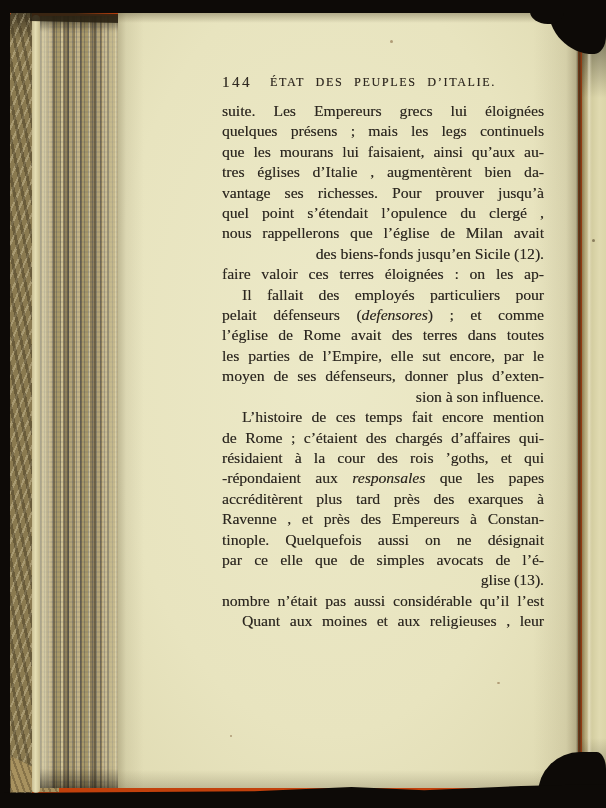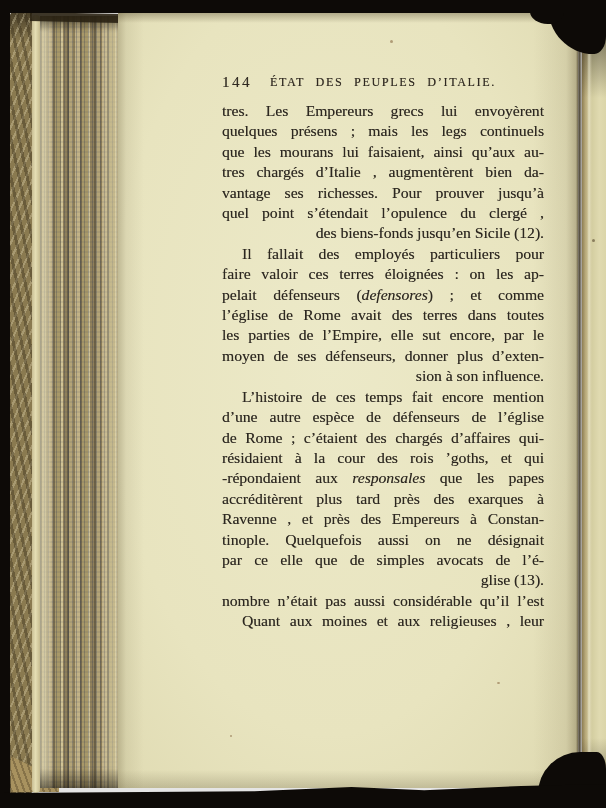--- a/index.html
+++ b/index.html
@@ -1,18 +1,18 @@
 <!DOCTYPE html>
 <html><head>
 <meta charset="utf-8">
 <style>
   html,body{margin:0;padding:0;background:#000;}
   .scan{
     position:relative;width:606px;height:808px;overflow:hidden;
-    background:#e5e5e5;
+    background:#c2410c;
     font-family:"Liberation Serif","DejaVu Serif",serif;
   }
   
   .cover{
     position:absolute;left:10px;top:12px;width:22px;height:784px;
     background-color:#8a7a50;
     background-image:
       repeating-linear-gradient(78deg, rgba(55,45,25,.40) 0 3px, rgba(0,0,0,0) 3px 8px),
       repeating-linear-gradient(-65deg, rgba(236,226,190,.30) 0 2px, rgba(0,0,0,0) 2px 7px),
       linear-gradient(180deg, rgba(20,15,8,.55), rgba(20,15,8,0) 30px),
@@ -126,36 +126,36 @@
   <div class="sliver"></div>
   <div class="edges"></div>
   <div class="edges-top"></div>
 
   <div class="page">
     <div class="header">
       <span class="pagenum">144</span>
       <span class="runtitle">ÉTAT DES PEUPLES D’ITALIE.</span>
     </div>
     <div class="textblock">
-        <div class="line j">tres. Les Empereurs grecs lui envoyèrent</div>
+        <div class="line j">suite. Les Empereurs grecs lui éloignées</div>
         <div class="line j">quelques présens ; mais les legs continuels</div>
         <div class="line j">que les mourans lui faisaient, ainsi qu’aux au-</div>
-        <div class="line j">tres chargés d’Italie , augmentèrent bien da-</div>
+        <div class="line j">tres églises d’Italie , augmentèrent bien da-</div>
         <div class="line j">vantage ses richesses. Pour prouver jusqu’à</div>
         <div class="line j">quel point s’étendait l’opulence du clergé ,</div>
+        <div class="line j">nous rappellerons que l’église de Milan avait</div>
         <div class="line">des biens-fonds jusqu’en Sicile (12).</div>
+        <div class="line j">faire valoir ces terres éloignées : on les ap-</div>
         <div class="line j in">Il fallait des employés particuliers pour</div>
-        <div class="line j">faire valoir ces terres éloignées : on les ap-</div>
         <div class="line j">pelait défenseurs (<i>defensores</i>) ; et comme</div>
         <div class="line j">l’église de Rome avait des terres dans toutes</div>
         <div class="line j">les parties de l’Empire, elle sut encore, par le</div>
         <div class="line j">moyen de ses défenseurs, donner plus d’exten-</div>
         <div class="line">sion à son influence.</div>
         <div class="line j in">L’histoire de ces temps fait encore mention</div>
-        <div class="line j">d’une autre espèce de défenseurs de l’église</div>
         <div class="line j">de Rome ; c’étaient des chargés d’affaires qui-</div>
         <div class="line j">résidaient à la cour des rois ’goths, et qui</div>
         <div class="line j">-répondaient aux <i>responsales</i> que les papes</div>
         <div class="line j">accréditèrent plus tard près des exarques à</div>
         <div class="line j">Ravenne , et près des Empereurs à Constan-</div>
         <div class="line j">tinople. Quelquefois aussi on ne désignait</div>
         <div class="line j">par ce elle que de simples avocats de l’é-</div>
         <div class="line">glise (13).</div>
         <div class="line j">nombre n’était pas aussi considérable qu’il l’est</div>
         <div class="line j in">Quant aux moines et aux religieuses , leur</div>

